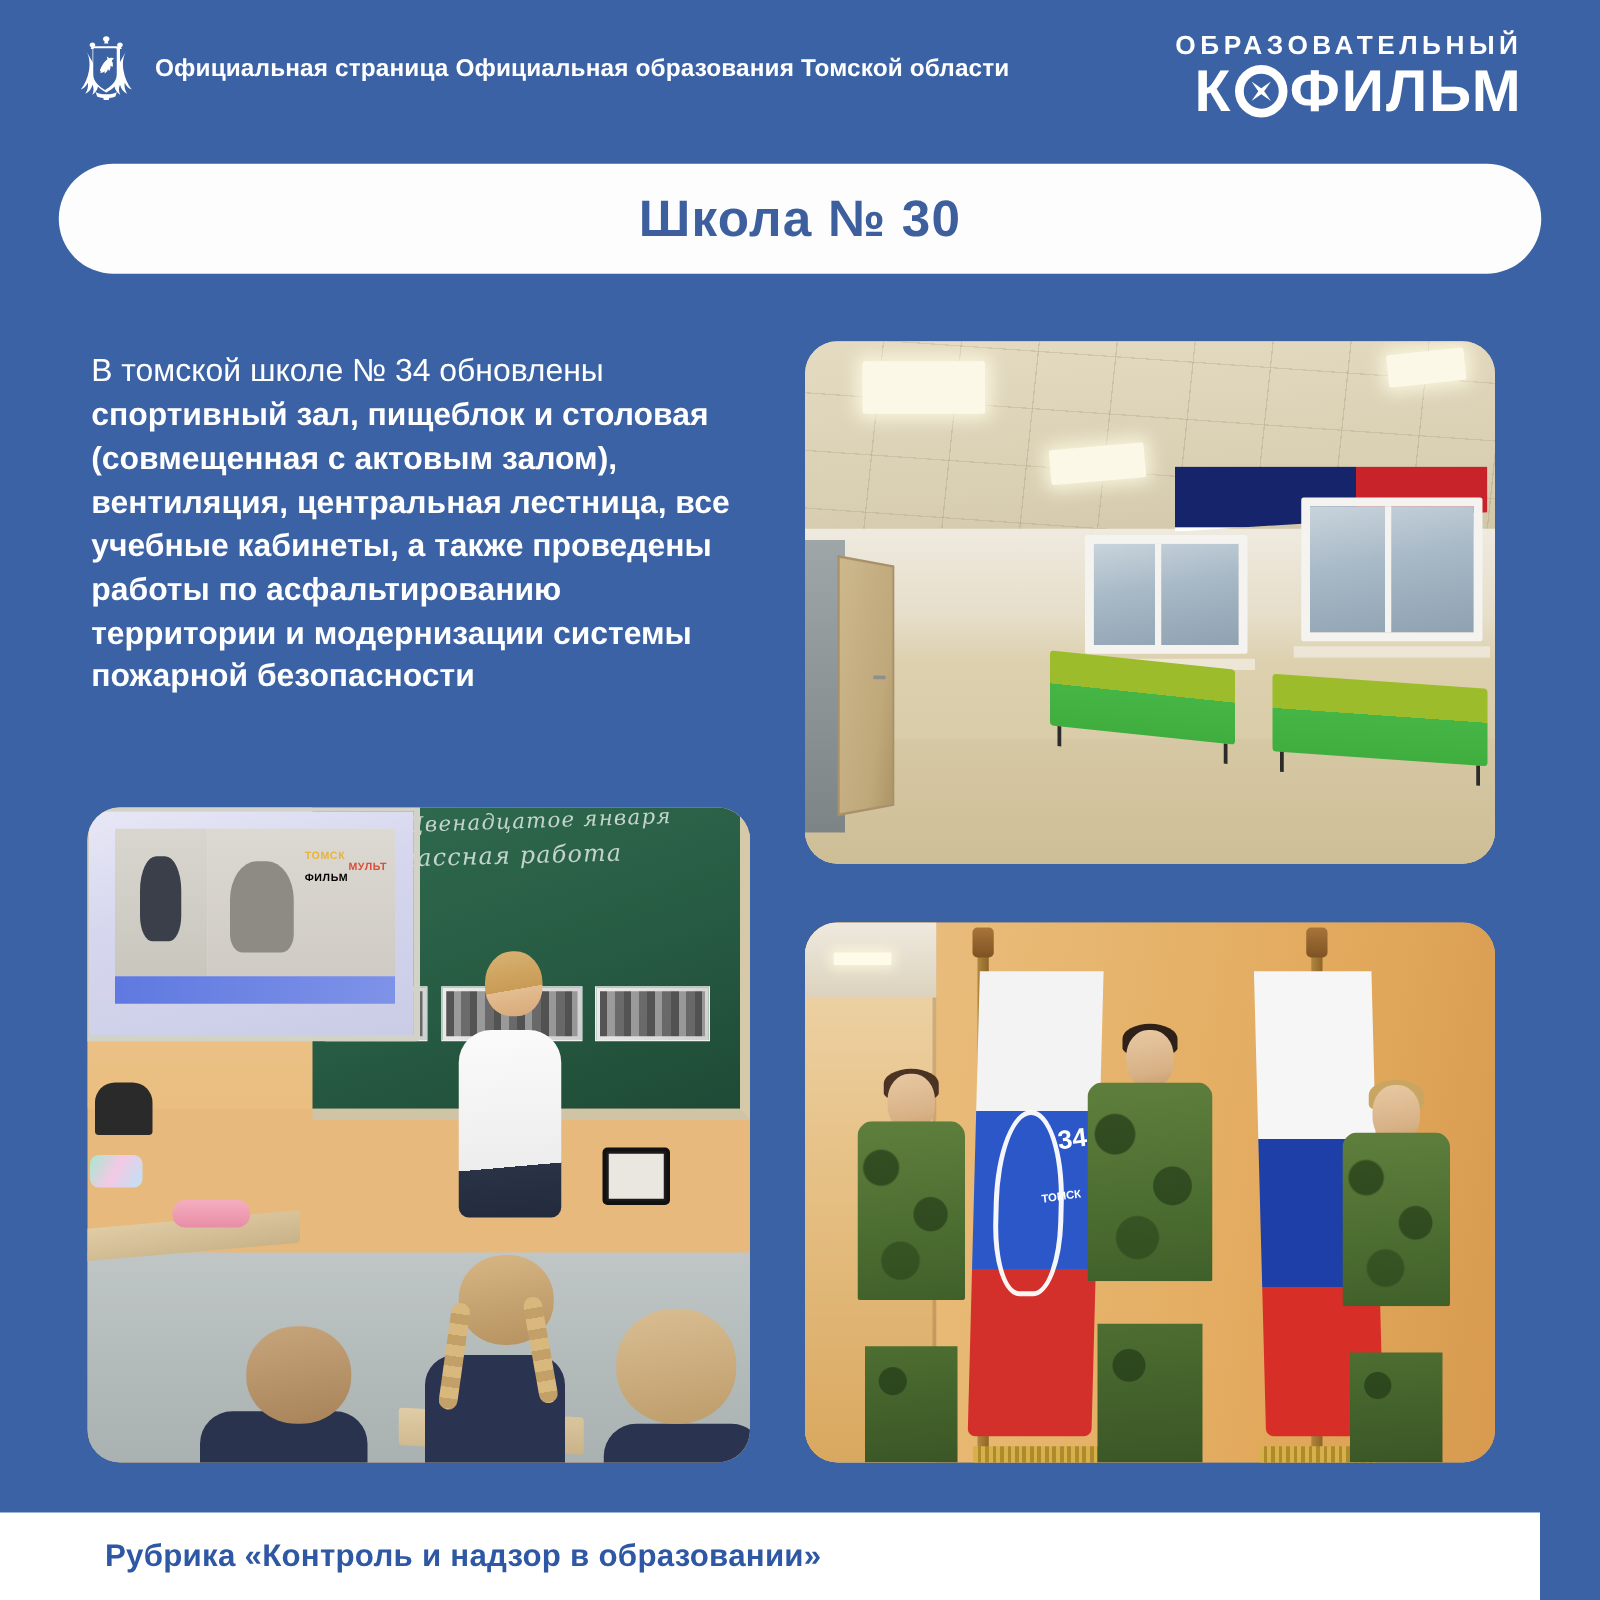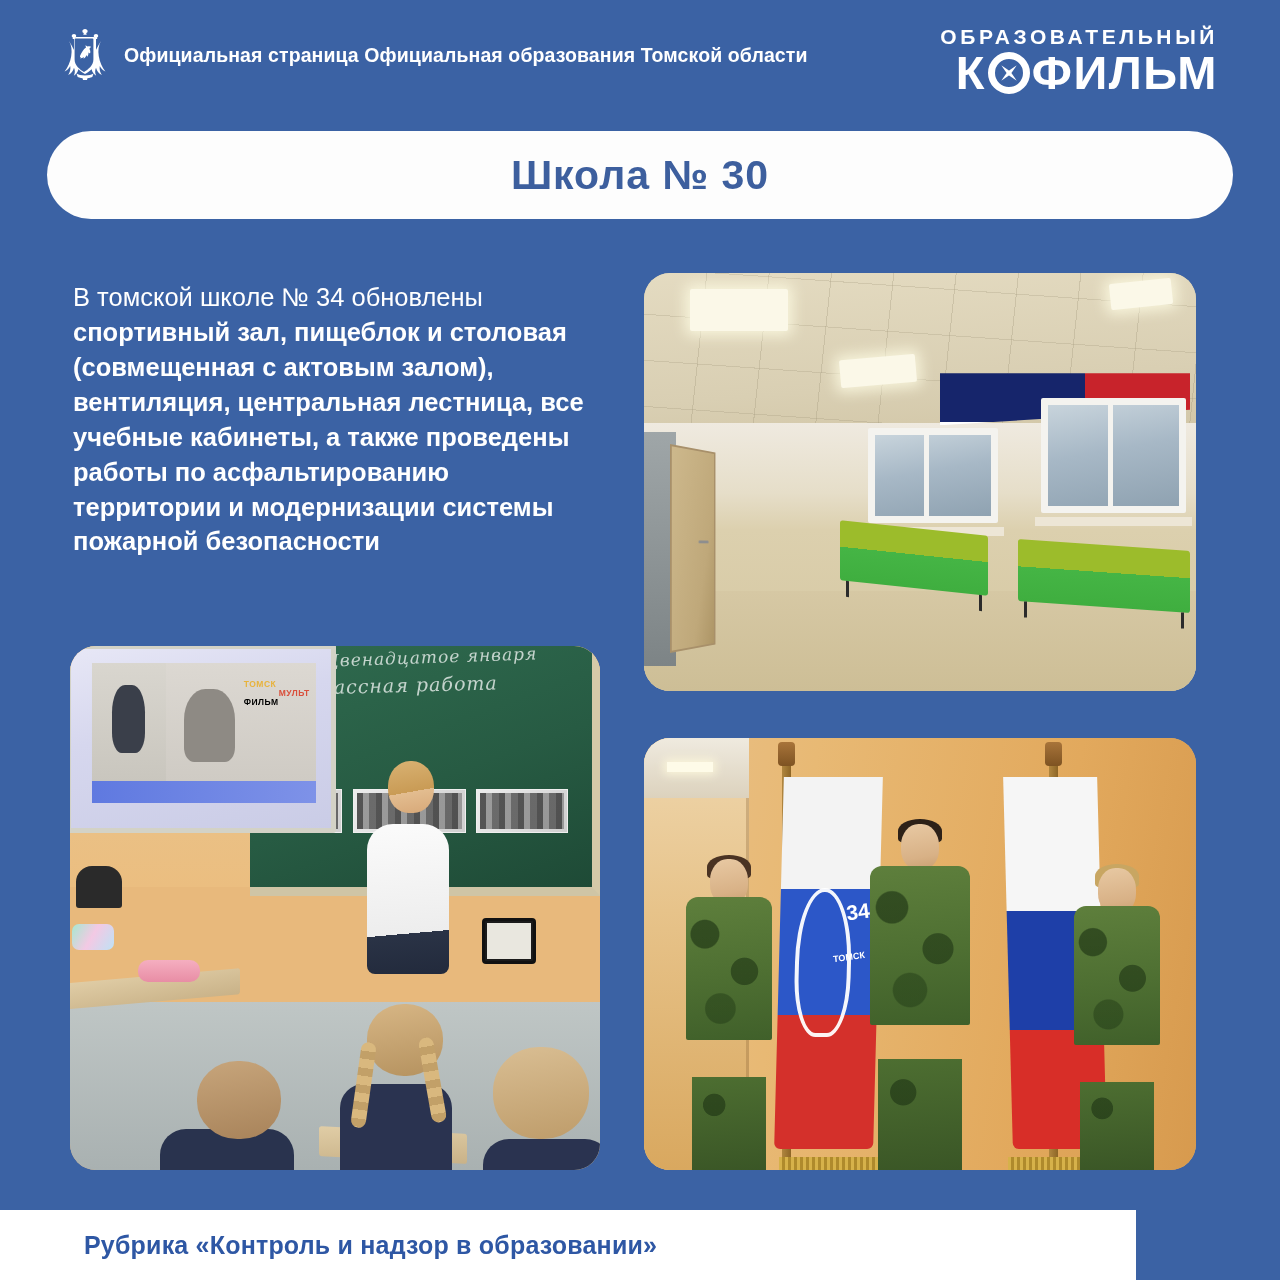--- a/index.html
+++ b/index.html
@@ -483,21 +483,21 @@
   .c-mid   .legs { bottom: 0; width: 84px; height: 32%; }
   .c-right { right: 6%; width: 92px; height: 70%; }
   .c-right .head { top: 0; } .c-right .hair { top: -4px; background: #C8A662; }
   .c-right .torso { top: 38px; width: 86px; height: 46%; }
   .c-right .legs { bottom: 0; width: 74px; height: 29%; }
 
   
   .footer {
     position: absolute;
     left: 0; bottom: 0;
-    width: 1136px; height: 70px;
+    width: 1232px; height: 70px;
     background: #FFFFFF;
     display: flex;
     align-items: center;
   }
   .footer .footer-text {
     margin-left: 84px;
     color: #2E57A4;
     font-size: 25px;
     font-weight: bold;
     letter-spacing: .2px;

